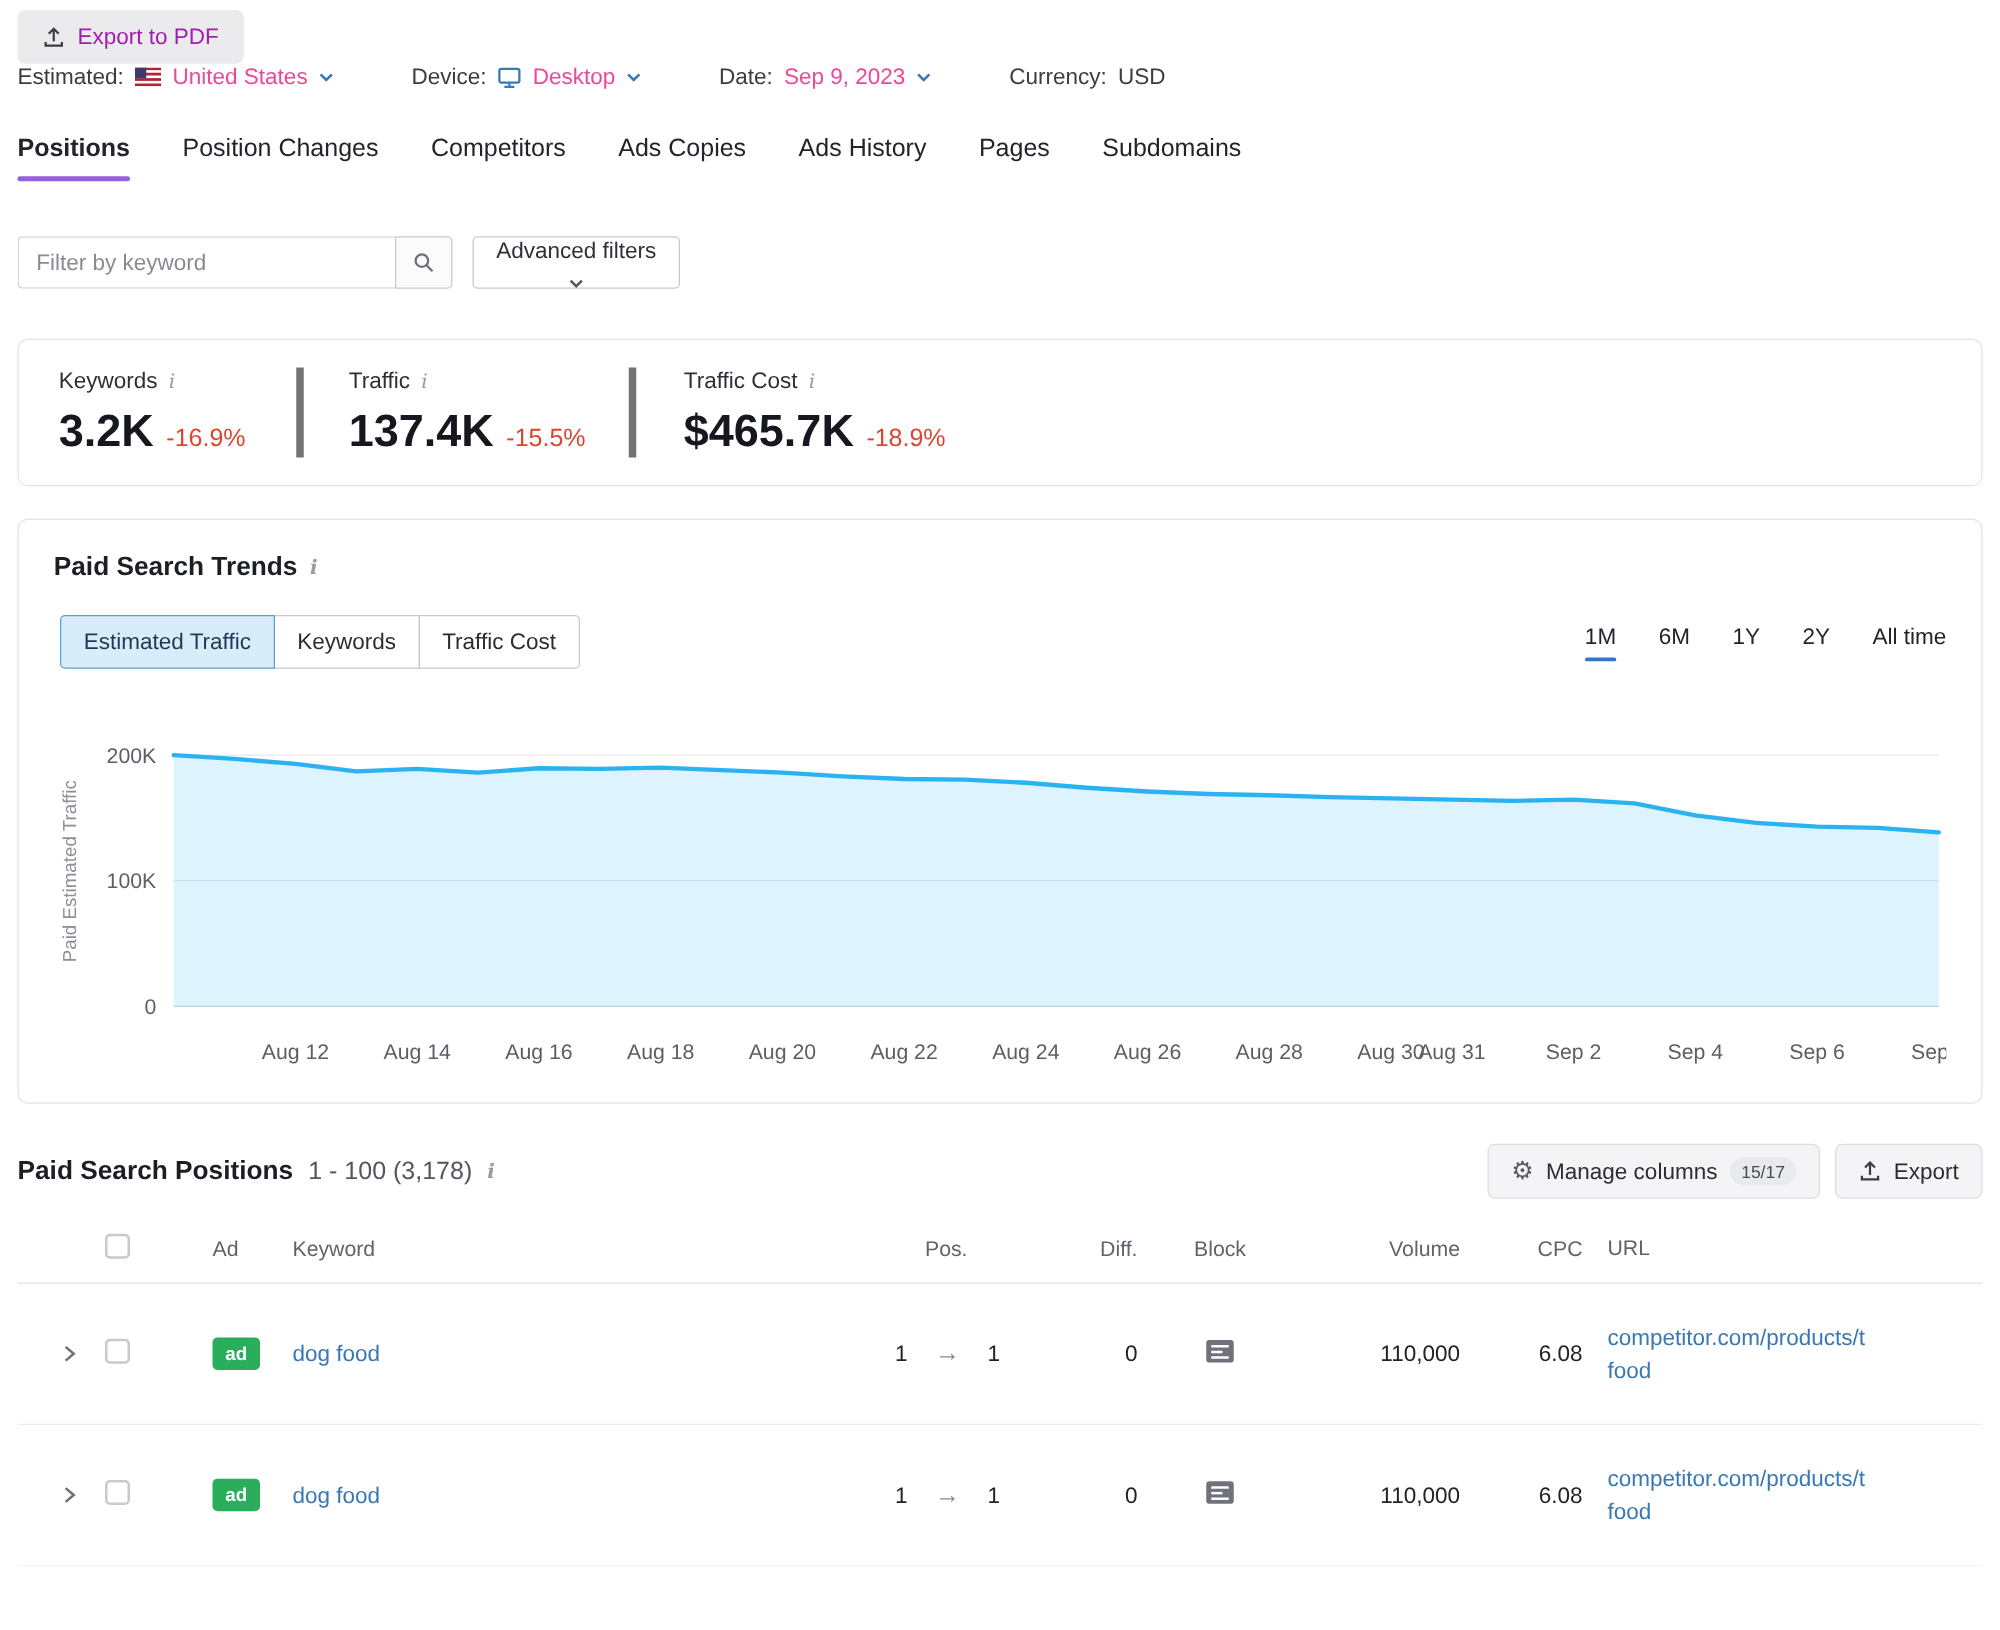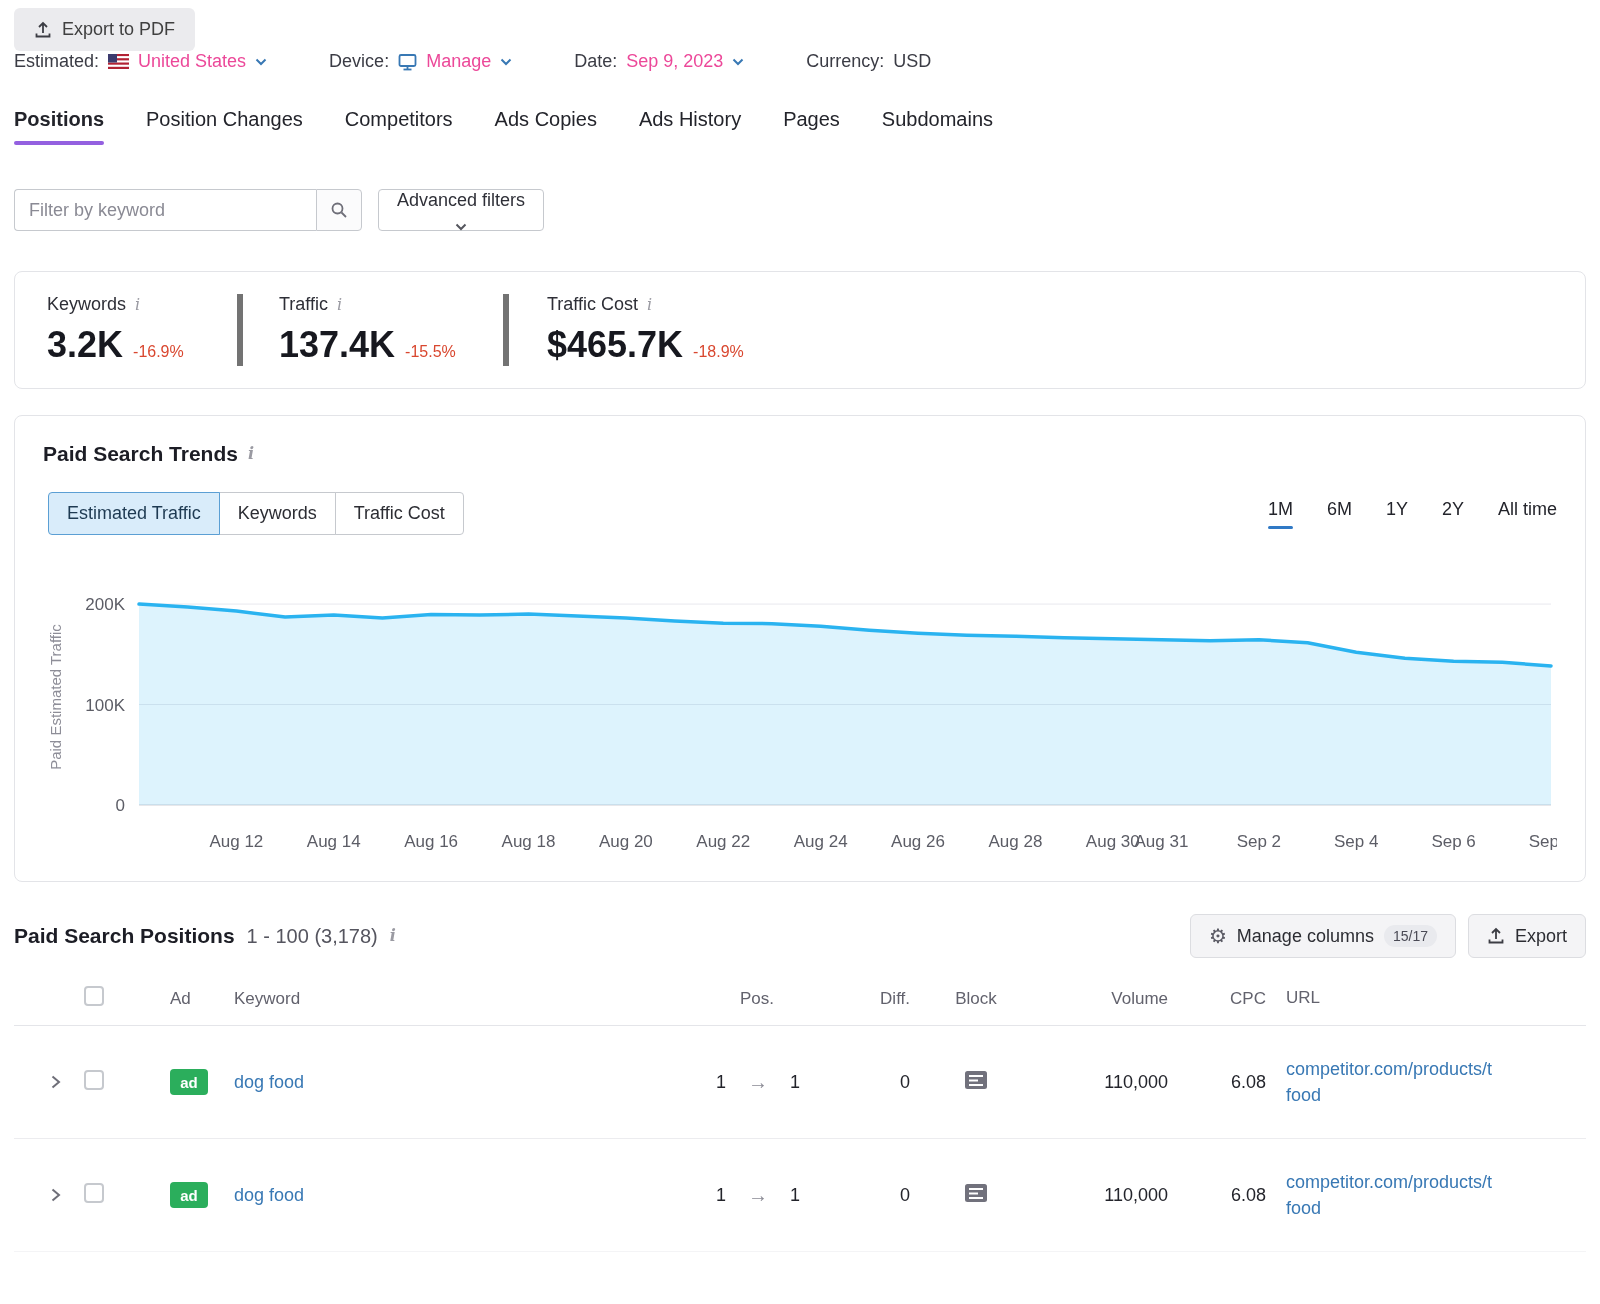--- a/index.html
+++ b/index.html
@@ -16,21 +16,21 @@
   .link { color: #3878b4; }
 
   
   .top-row { display: flex; justify-content: space-between; align-items: flex-start; }
   h1 { font-size: 28px; font-weight: 700; color: #1c1d25; display: flex; align-items: center; gap: 12px; margin: 8px 0 12px 0; }
   h1 .domain { color: #6d6d78; }
   .ext-ic { margin-top: -8px; }
   .btn-gray {
     display: flex; align-items: center; gap: 10px;
     background: #ebebee; border: none; border-radius: 6px;
-    padding: 11px 20px; font-size: 18px; color: #404040; cursor: pointer;
+    padding: 11px 20px; font-size: 18px; color: #a21caf; cursor: pointer;
     font-family: "Liberation Sans", sans-serif;
   }
 
   
   .filters { display: flex; align-items: center; gap: 62px; font-size: 18px; color: #3b3c45; margin-bottom: 36px; }
   .filter { display: flex; align-items: center; gap: 9px; }
   .fvalue { color: #ec4899; }
   .plain { color: #3b3c45; }
 
   
@@ -60,21 +60,21 @@
 
   
   .stats { display: flex; padding: 22px 0; margin-bottom: 26px; }
   .stat { padding: 0 32px; }
   .stat + .stat { border-left: 6px solid #737373; }
   .stat:nth-child(1) { width: 222px; }
   .stat:nth-child(2) { width: 266px; padding-left: 36px; }
   .stat:nth-child(3) { padding-left: 38px; }
   .stat-label { font-size: 18px; color: #2e2f37; display: flex; gap: 9px; align-items: center; margin-bottom: 9px; }
   .stat-value { font-size: 36px; font-weight: 700; color: #17181f; display: flex; align-items: baseline; gap: 10px; }
-  .stat-change { font-size: 16px; color: #d9472f; font-weight: 400; }
+  .stat-change { font-size: 20px; color: #d9472f; font-weight: 400; }
 
   .info { font-family: "DejaVu Serif", serif; font-style: italic; color: #9a9aa2; font-size: 16px; line-height: 1; }
 
   
   .trends { padding: 26px 28px 14px 28px; margin-bottom: 32px; }
   .trends-title { font-size: 21px; font-weight: 700; color: #1c1d25; display: flex; gap: 10px; align-items: center; }
   .trends-controls { display: flex; justify-content: space-between; align-items: center; margin-top: 26px; }
   .seg-group { display: flex; }
   .seg {
     border: 1px solid #c6c9ce; background: #fff; padding: 10px 18px; font-size: 18px; color: #2c2d33;
@@ -172,21 +172,21 @@
   </div>
   <div class="filter">
     <span class="plain">Device:</span>
     <span>
       <svg class="icon" width="19" height="18" viewBox="0 0 19 18">
           <rect x="1.5" y="2" width="16" height="11" rx="1.5" fill="none" stroke="#3878b4" stroke-width="1.8"></rect>
           <line x1="9.5" y1="13" x2="9.5" y2="16" stroke="#3878b4" stroke-width="1.8"></line>
           <line x1="5.5" y1="16.5" x2="13.5" y2="16.5" stroke="#3878b4" stroke-width="1.8"></line>
         </svg>
     </span>
-    <span class="fvalue">Manage</span>
+    <span class="fvalue">Desktop</span>
     <span>
       <svg class="icon" width="12" height="8" viewBox="0 0 12 8">
           <path d="M1.5 1.5 L6 6 L10.5 1.5" fill="none" stroke="#3878b4" stroke-width="2"></path>
         </svg>
     </span>
   </div>
   <div class="filter">
     <span class="plain">Date:</span>
     <span class="fvalue">Sep 9, 2023</span>
     <span>

